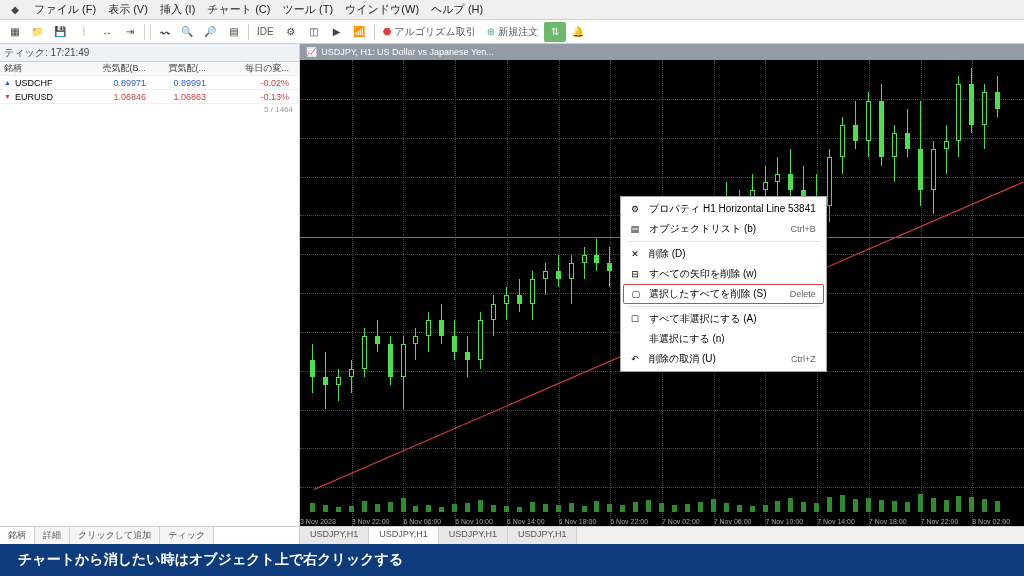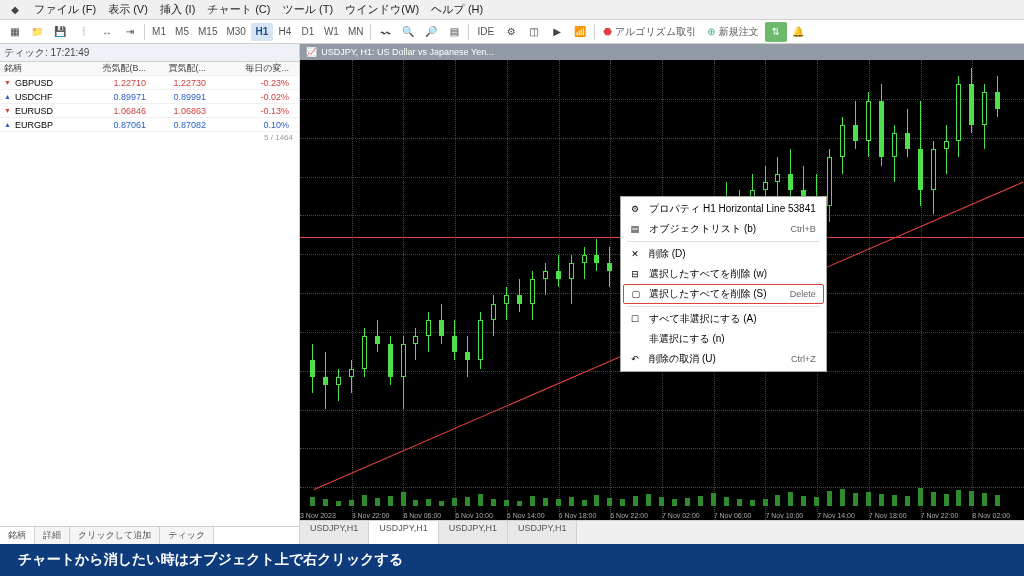--- a/index.html
+++ b/index.html
@@ -58,21 +58,21 @@
 .xaxis { position: absolute; bottom: 0; left: 0; right: 0; height: 14px; background: #000; display: flex; font-size: 7px; color: #aaa; }
 .xaxis-label { position: absolute; bottom: 1px; font-size: 7px; color: #aaa; white-space: nowrap; }
 
 .context-menu { position: absolute; background: #fff; border: 1px solid #a8a8a8; box-shadow: 2px 2px 6px rgba(0,0,0,0.3); font-size: 10px; z-index: 100; padding: 2px; }
 .ctx-item { display: flex; align-items: center; padding: 3px 8px 3px 26px; position: relative; cursor: pointer; white-space: nowrap; min-width: 200px; }
 .ctx-item.highlighted { border: 1.5px solid #e04040; border-radius: 2px; padding: 2px 7px 2px 25px; }
 .ctx-icon { position: absolute; left: 5px; width: 14px; height: 14px; display: flex; align-items: center; justify-content: center; font-size: 9px; }
 .ctx-shortcut { margin-left: auto; padding-left: 20px; color: #666; font-size: 9px; }
 .ctx-sep { height: 1px; background: #e0e0e0; margin: 2px 4px; }
 
-.chart-tabs { height: 24px; background: #f0f0f0; border-top: 1px solid #d0d0d0; display: flex; font-size: 9px; }
+.chart-tabs { height: 18px; background: #f0f0f0; border-top: 1px solid #d0d0d0; display: flex; font-size: 9px; }
 .chart-tab { padding: 2px 10px; border-right: 1px solid #d0d0d0; color: #555; cursor: pointer; background: #e8e8e8; }
 .chart-tab.active { background: #fff; }
 
 .bottom-banner { position: absolute; bottom: 0; left: 0; right: 0; height: 32px; background: #0e3b7c; color: #fff; display: flex; align-items: center; justify-content: space-between; padding: 0 18px; font-size: 14px; font-weight: bold; }
 </style>
 </head>
 <body>
 
 <div class="menubar">
   <span class="tool-btn">◆</span>
@@ -88,31 +88,20 @@
 </div>
 
 <div class="toolbar">
   <span class="tool-btn">▦</span>
   <span class="tool-btn">📁</span>
   <span class="tool-btn">💾</span>
   <span class="tool-btn">🕯</span>
   <span class="tool-btn">↔</span>
   <span class="tool-btn">⇥</span>
   <span class="tool-sep"></span>
-  <div id="timeframes" style="display:flex;gap:1px;">
-      <span class="tf-btn">M1</span>
-      <span class="tf-btn">M5</span>
-      <span class="tf-btn">M15</span>
-      <span class="tf-btn">M30</span>
-      <span class="tf-btn active">H1</span>
-      <span class="tf-btn">H4</span>
-      <span class="tf-btn">D1</span>
-      <span class="tf-btn">W1</span>
-      <span class="tf-btn">MN</span>
-    </div>
   <span class="tool-sep"></span>
   <span class="tool-btn">〰</span>
   <span class="tool-btn">🔍</span>
   <span class="tool-btn">🔎</span>
   <span class="tool-btn">▤</span>
   <span class="tool-sep"></span>
   <span class="tool-text">IDE</span>
   <span class="tool-btn">⚙</span>
   <span class="tool-btn">◫</span>
   <span class="tool-btn">▶</span>
@@ -137,53 +126,35 @@
     <div class="market-table">
       <div class="market-row header">
         <div class="mcol-sym">銘柄</div>
         <div class="mcol-bid">売気配(B...</div>
         <div class="mcol-ask">買気配(...</div>
         <div class="mcol-chg">毎日の変...</div>
       </div>
       <div id="market-rows">
           <div class="market-row">
             <div class="mcol-sym">
-              <span class="sym-icon" style="color:#d1413f">▼</span>
-              <span>GBPUSD</span>
-            </div>
-            <div class="mcol-bid down">1.22710</div>
-            <div class="mcol-ask down">1.22730</div>
-            <div class="mcol-chg down">-0.23%</div>
-          </div>
-          <div class="market-row">
-            <div class="mcol-sym">
               <span class="sym-icon" style="color:#2a5fcf">▲</span>
               <span>USDCHF</span>
             </div>
             <div class="mcol-bid up">0.89971</div>
             <div class="mcol-ask up">0.89991</div>
             <div class="mcol-chg down">-0.02%</div>
           </div>
           <div class="market-row">
             <div class="mcol-sym">
               <span class="sym-icon" style="color:#d1413f">▼</span>
               <span>EURUSD</span>
             </div>
             <div class="mcol-bid down">1.06846</div>
             <div class="mcol-ask down">1.06863</div>
             <div class="mcol-chg down">-0.13%</div>
-          </div>
-          <div class="market-row">
-            <div class="mcol-sym">
-              <span class="sym-icon" style="color:#2a5fcf">▲</span>
-              <span>EURGBP</span>
-            </div>
-            <div class="mcol-bid up">0.87061</div>
-            <div class="mcol-ask up">0.87082</div>
-            <div class="mcol-chg up">0.10%</div>
           </div>
         </div>
       <div class="footer-count">5 / 1464</div>
     </div>
     <div class="sidebar-tabs" id="sidebar-tabs">
         <div class="sidebar-tab active">銘柄</div>
         <div class="sidebar-tab">詳細</div>
         <div class="sidebar-tab">クリックして追加</div>
         <div class="sidebar-tab">ティック</div>
       </div>
@@ -223,21 +194,21 @@
             <span>オブジェクトリスト (b)</span>
             <span class="ctx-shortcut">Ctrl+B</span>
           </div>
           <div class="ctx-sep"></div>
           <div class="ctx-item">
             <span class="ctx-icon">✕</span>
             <span>削除 (D)</span>
           </div>
           <div class="ctx-item">
             <span class="ctx-icon">⊟</span>
-            <span>選択したすべてを削除 (w)</span>
+            <span>すべての矢印を削除 (w)</span>
           </div>
           <div class="ctx-item highlighted">
             <span class="ctx-icon">▢</span>
             <span>選択したすべてを削除 (S)</span>
             <span class="ctx-shortcut">Delete</span>
           </div>
           <div class="ctx-sep"></div>
           <div class="ctx-item">
             <span class="ctx-icon">☐</span>
             <span>すべて非選択にする (A)</span>

